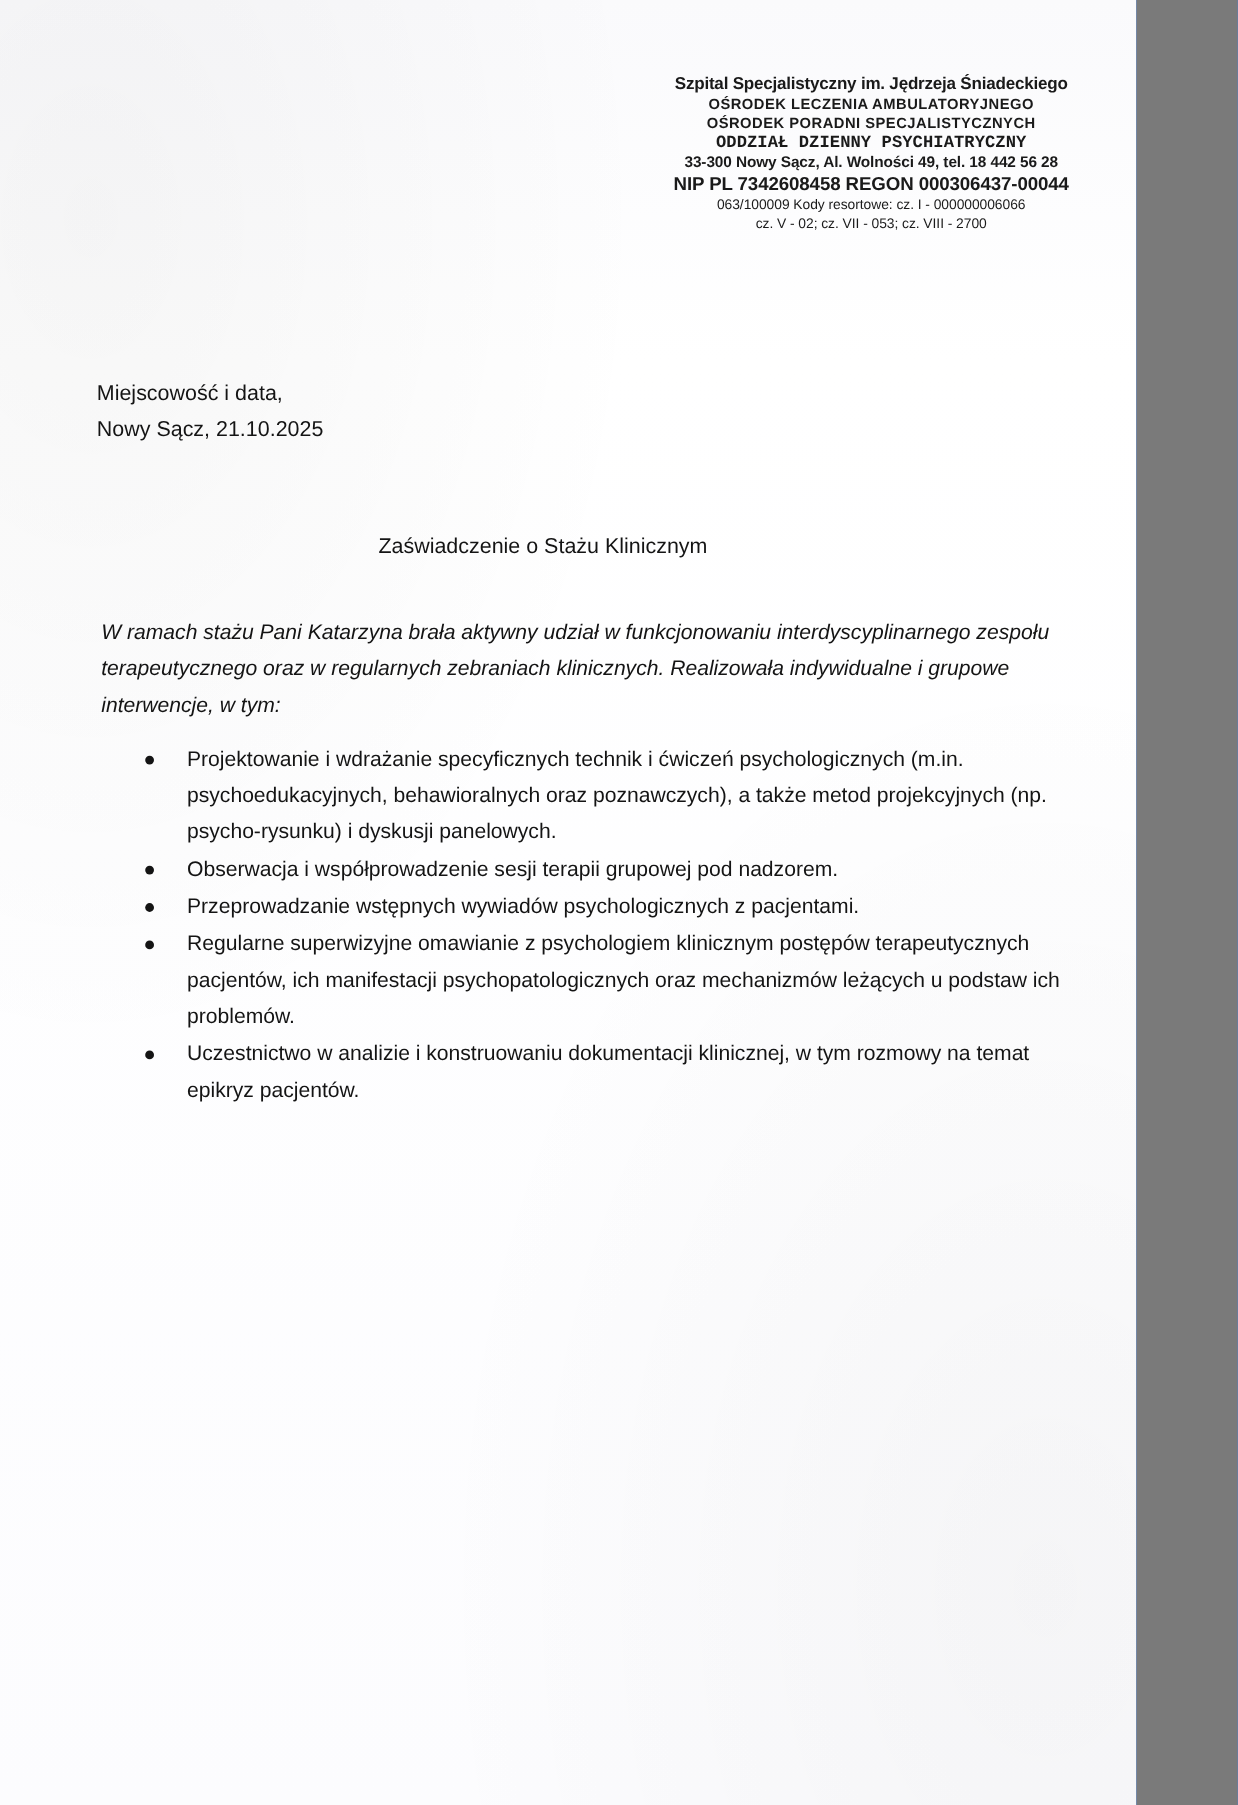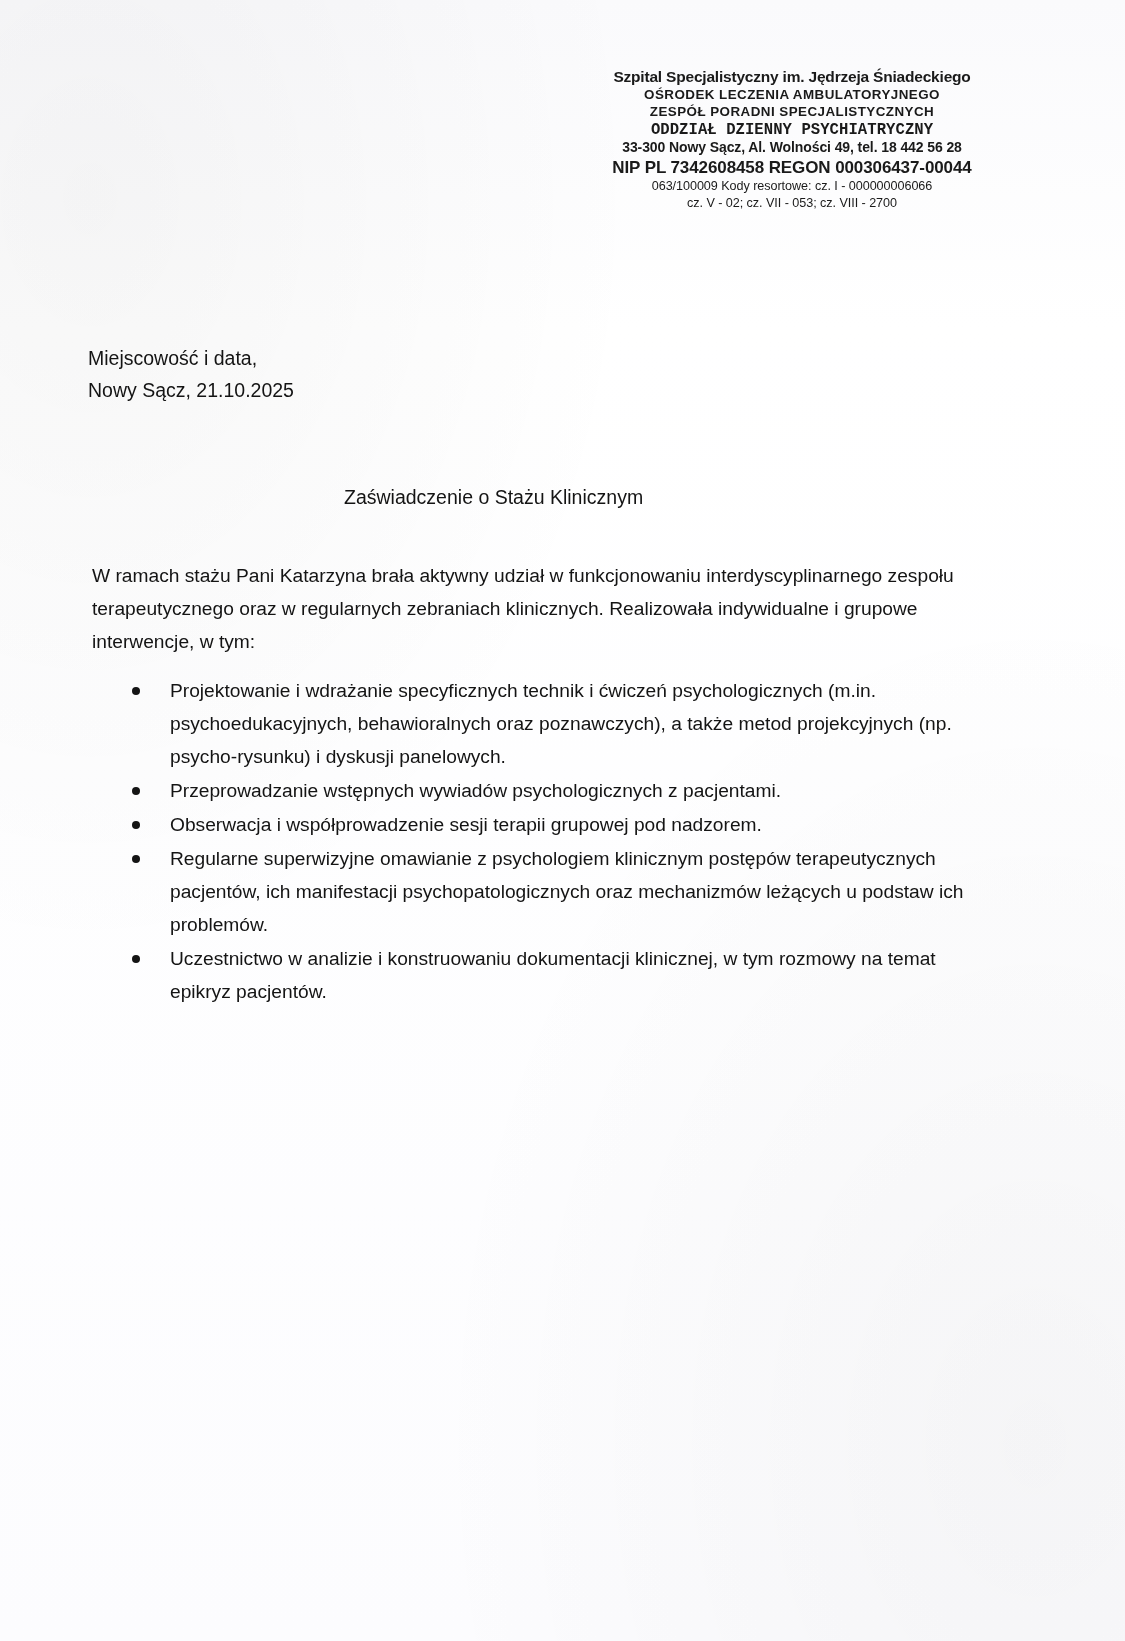--- a/index.html
+++ b/index.html
@@ -2,21 +2,21 @@
 <html><head>
 <meta charset="utf-8">
 <style>
   html, body {
     margin: 0;
     padding: 0;
     background: #7a7a7a;
   }
   .page {
     position: relative;
-    width: 1125px;
+    width: 1033px;
     height: 1641px;
     background: #3b82f6;
     overflow: hidden;
     font-family: "Liberation Sans", sans-serif;
     color: #111111;
   }
   
   .scan-tint {
     position: absolute;
     inset: 0;
@@ -114,21 +114,21 @@
     left: 92px;
     top: 330px;
     width: 880px;
   }
   .para {
     font-size: 19.2px;
     line-height: 1.72;
     color: #141414;
     margin: 0 0 26px 0;
   }
-  .para.tight { margin-bottom: 16px; }
+  .para.tight { margin-bottom: 16px; font-style: italic; }
 
   ul.bullets {
     list-style: none;
     margin: 6px 0 0 0;
     padding: 0;
   }
   ul.bullets > li {
     position: relative;
     padding-left: 78px;
     font-size: 19.2px;
@@ -149,40 +149,40 @@
 </style>
 </head>
 <body>
 
 <div class="page">
   <div class="scan-tint"></div>
 
   <div class="letterhead">
     <div class="lh-l1">Szpital Specjalistyczny im. Jędrzeja Śniadeckiego</div>
     <div class="lh-l2">OŚRODEK LECZENIA AMBULATORYJNEGO</div>
-    <div class="lh-l3">ZESPÓŁ PORADNI SPECJALISTYCZNYCH</div>
+    <div class="lh-l3">OŚRODEK PORADNI SPECJALISTYCZNYCH</div>
     <div class="lh-l4">ODDZIAŁ DZIENNY PSYCHIATRYCZNY</div>
     <div class="lh-l5">33-300 Nowy Sącz, Al. Wolności 49, tel. 18 442 56 28</div>
     <div class="lh-l6">NIP PL 7342608458   REGON 000306437-00044</div>
     <div class="lh-l7">063/100009     Kody resortowe: cz. I - 000000006066</div>
     <div class="lh-l8">cz. V - 02; cz. VII - 053; cz. VIII - 2700</div>
   </div>
 
   <div class="placedate">
     <div>Miejscowość i data,</div>
     <div>Nowy Sącz, 21.10.2025</div>
   </div>
 
   <div class="doc-title">Zaświadczenie o Stażu Klinicznym</div>
 
   <div class="body-block">
     <p class="para tight">W ramach stażu Pani Katarzyna brała aktywny udział w funkcjonowaniu interdyscyplinarnego zespołu terapeutycznego oraz w regularnych zebraniach klinicznych. Realizowała indywidualne i grupowe interwencje, w tym:</p>
 
     <ul class="bullets">
       <li>Projektowanie i wdrażanie specyficznych technik i ćwiczeń psychologicznych (m.in. psychoedukacyjnych, behawioralnych oraz poznawczych), a także metod projekcyjnych (np. psycho-rysunku) i dyskusji panelowych.</li>
+      <li>Obserwacja i współprowadzenie sesji terapii grupowej pod nadzorem.</li>
       <li>Przeprowadzanie wstępnych wywiadów psychologicznych z pacjentami.</li>
-      <li>Obserwacja i współprowadzenie sesji terapii grupowej pod nadzorem.</li>
       <li>Regularne superwizyjne omawianie z psychologiem klinicznym postępów terapeutycznych pacjentów, ich manifestacji psychopatologicznych oraz mechanizmów leżących u podstaw ich problemów.</li>
       <li>Uczestnictwo w analizie i konstruowaniu dokumentacji klinicznej, w tym rozmowy na temat epikryz pacjentów.</li>
     </ul>
   </div>
 
 </div>
 
 </body></html>

